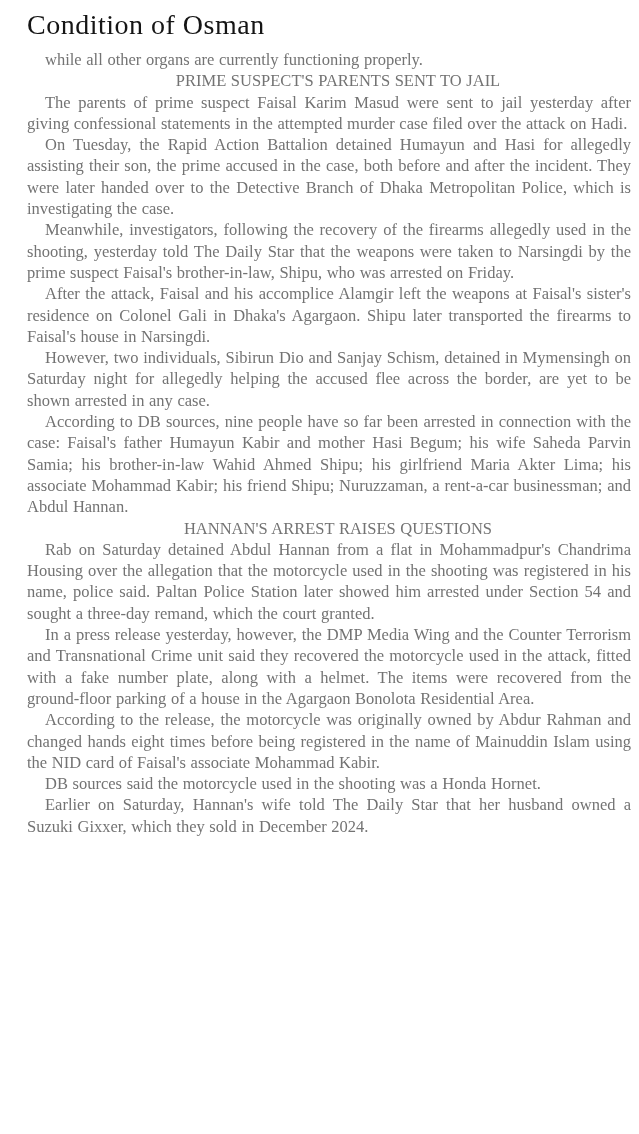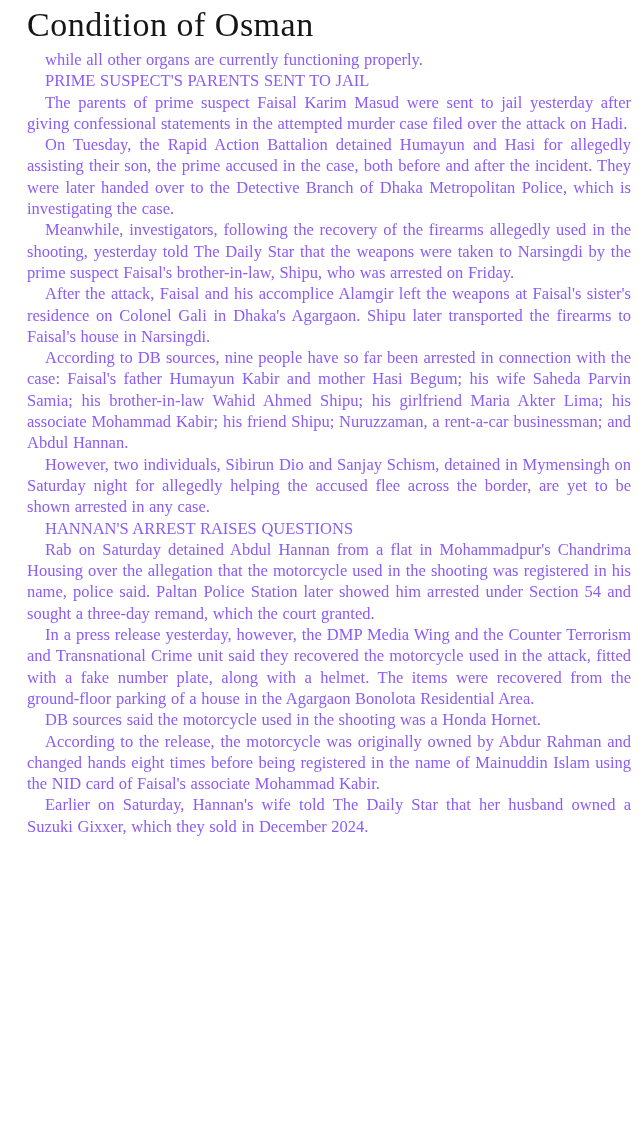--- a/index.html
+++ b/index.html
@@ -16,59 +16,59 @@
     background: #ffffff;
     overflow: hidden;
   }
   .article {
     margin-left: 27px;
     width: 604px;
   }
   h1.headline {
     font-family: "Liberation Serif", "DejaVu Serif", serif;
     font-weight: normal;
-    font-size: 34px;
+    font-size: 28px;
     line-height: 44px;
     padding-top: 3px;
     letter-spacing: 0.5px;
     color: #151515;
     white-space: nowrap;
   }
   .body-text {
     margin-top: 2px;
   }
   .body-text p {
     font-size: 16.5px;
     line-height: 21.3px;
-    color: #8b5cf6;
+    color: #737373;
     text-align: justify;
     text-indent: 18px;
     word-spacing: 0.5px;
   }
   .body-text p.subhead {
-    text-align: left;
+    text-align: center;
   }
 </style>
 </head>
 <body>
 
 <div class="page">
   <div class="article">
     <h1 class="headline">Condition of Osman</h1>
 
     <div class="body-text">
       <p>while all other organs are currently functioning properly.</p>
       <p class="subhead">PRIME SUSPECT'S PARENTS SENT TO JAIL</p>
       <p>The parents of prime suspect Faisal Karim Masud were sent to jail yesterday after giving confessional statements in the attempted murder case filed over the attack on Hadi.</p>
       <p>On Tuesday, the Rapid Action Battalion detained Humayun and Hasi for allegedly assisting their son, the prime accused in the case, both before and after the incident. They were later handed over to the Detective Branch of Dhaka Metropolitan Police, which is investigating the case.</p>
       <p>Meanwhile, investigators, following the recovery of the firearms allegedly used in the shooting, yesterday told The Daily Star that the weapons were taken to Narsingdi by the prime suspect Faisal's brother-in-law, Shipu, who was arrested on Friday.</p>
       <p>After the attack, Faisal and his accomplice Alamgir left the weapons at Faisal's sister's residence on Colonel Gali in Dhaka's Agargaon. Shipu later transported the firearms to Faisal's house in Narsingdi.</p>
+      <p>However, two individuals, Sibirun Dio and Sanjay Schism, detained in Mymensingh on Saturday night for allegedly helping the accused flee across the border, are yet to be shown arrested in any case.</p>
       <p>According to DB sources, nine people have so far been arrested in connection with the case: Faisal's father Humayun Kabir and mother Hasi Begum; his wife Saheda Parvin Samia; his brother-in-law Wahid Ahmed Shipu; his girlfriend Maria Akter Lima; his associate Mohammad Kabir; his friend Shipu; Nuruzzaman, a rent-a-car businessman; and Abdul Hannan.</p>
-      <p>However, two individuals, Sibirun Dio and Sanjay Schism, detained in Mymensingh on Saturday night for allegedly helping the accused flee across the border, are yet to be shown arrested in any case.</p>
       <p class="subhead">HANNAN'S ARREST RAISES QUESTIONS</p>
       <p>Rab on Saturday detained Abdul Hannan from a flat in Mohammadpur's Chandrima Housing over the allegation that the motorcycle used in the shooting was registered in his name, police said. Paltan Police Station later showed him arrested under Section 54 and sought a three-day remand, which the court granted.</p>
       <p>In a press release yesterday, however, the DMP Media Wing and the Counter Terrorism and Transnational Crime unit said they recovered the motorcycle used in the attack, fitted with a fake number plate, along with a helmet. The items were recovered from the ground-floor parking of a house in the Agargaon Bonolota Residential Area.</p>
+      <p>According to the release, the motorcycle was originally owned by Abdur Rahman and changed hands eight times before being registered in the name of Mainuddin Islam using the NID card of Faisal's associate Mohammad Kabir.</p>
       <p>DB sources said the motorcycle used in the shooting was a Honda Hornet.</p>
-      <p>According to the release, the motorcycle was originally owned by Abdur Rahman and changed hands eight times before being registered in the name of Mainuddin Islam using the NID card of Faisal's associate Mohammad Kabir.</p>
       <p>Earlier on Saturday, Hannan's wife told The Daily Star that her husband owned a Suzuki Gixxer, which they sold in December 2024.</p>
     </div>
   </div>
 </div>
 
 </body></html>

